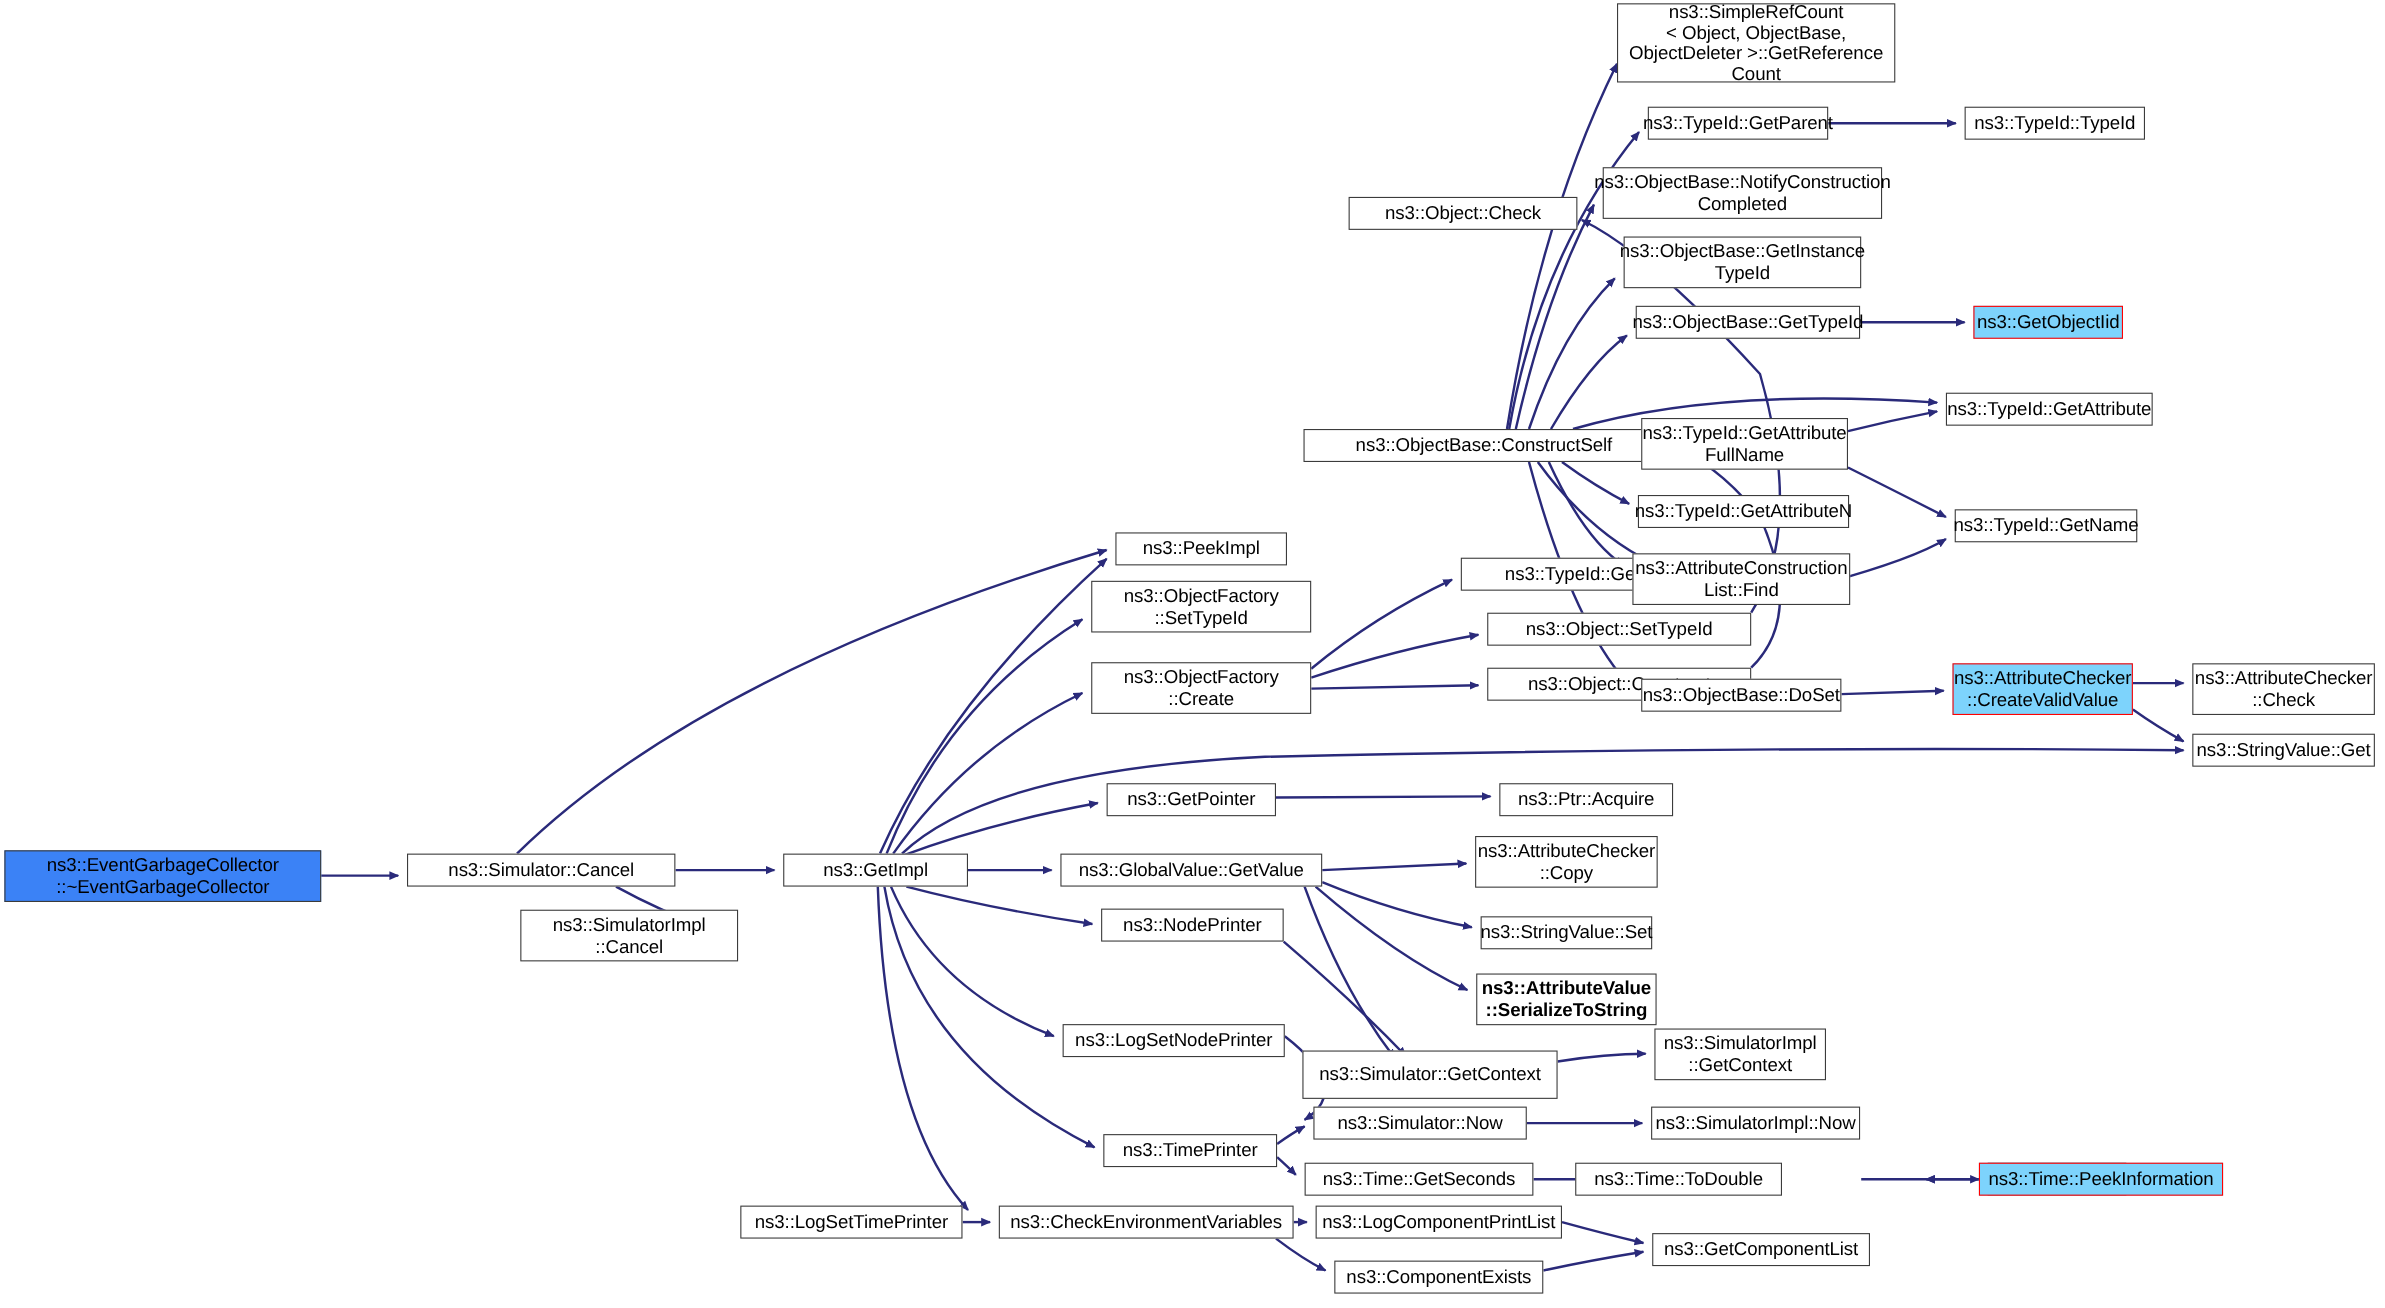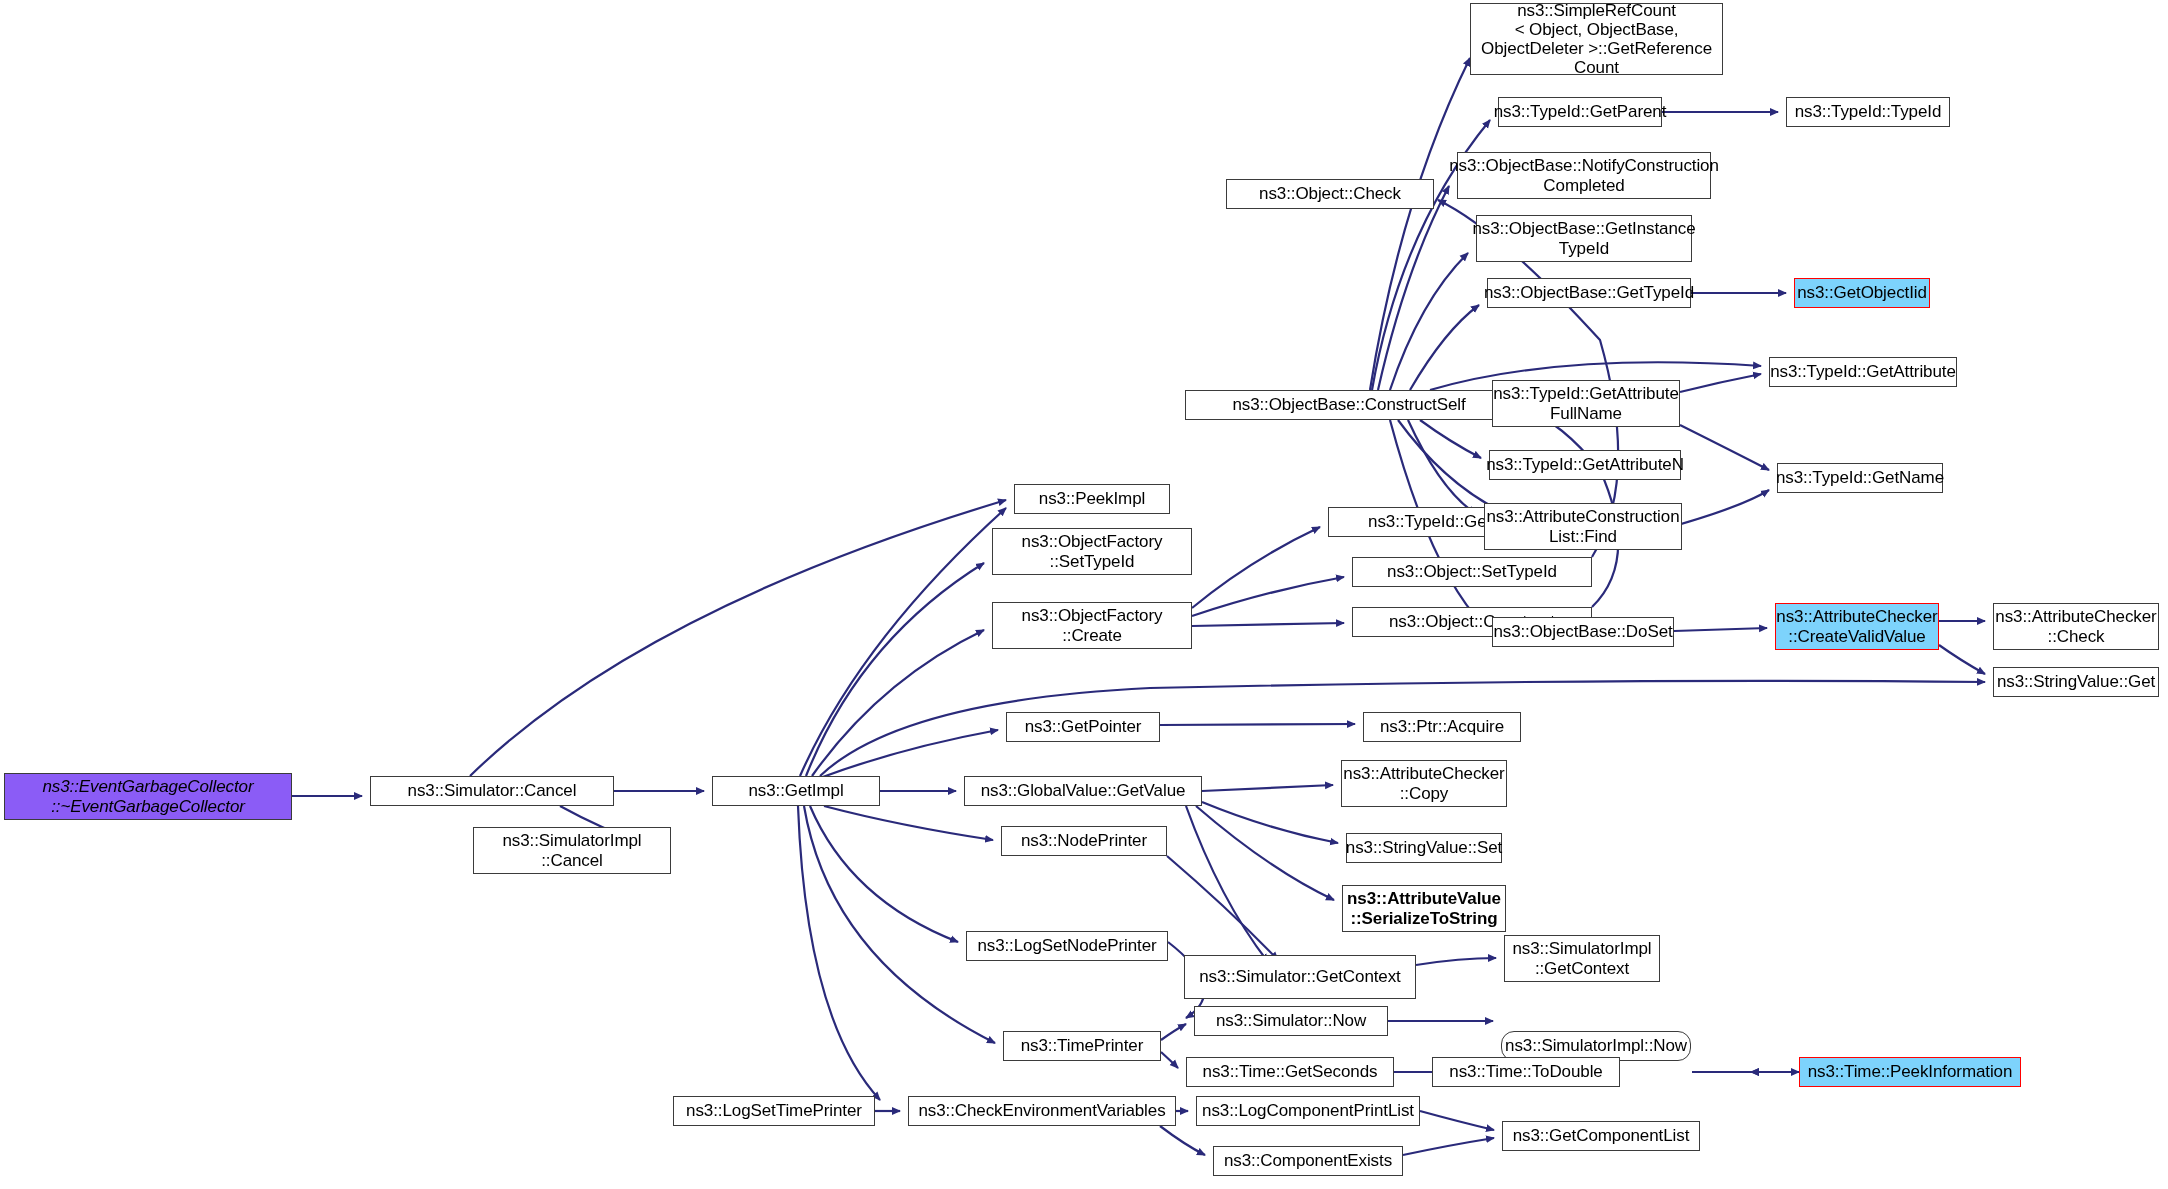--- a/index.html
+++ b/index.html
@@ -31,23 +31,22 @@
     align-items: center;
     justify-content: center;
     text-align: center;
     font-size: 17px;
     line-height: 1.12;
     letter-spacing: -0.1px;
     white-space: pre-line;
     overflow: visible;
   }
   .node.root {
-    background: #8b5cf6;
+    background: #3b82f6;
     border-color: #3b3b3b;
-    font-style: italic;
   }
   .node.highlight {
     border: 1.8px solid #ff0000;
     background: #7dd3fc;
   }
 </style>
 </head>
 <body>
 
 <div id="canvas">
@@ -228,21 +227,21 @@
       <div class="node" style="left: 1001px; top: 826px; width: 166px; height: 30px;">ns3::NodePrinter</div>
       <div class="node" style="left: 1346px; top: 833px; width: 156px; height: 30px;">ns3::StringValue::Set</div>
       <div class="node" style="left: 1342px; top: 885px; width: 164px; height: 47px; font-weight: bold;">ns3::AttributeValue
 ::SerializeToString</div>
       <div class="node" style="left: 966px; top: 931px; width: 202px; height: 30px;">ns3::LogSetNodePrinter</div>
       <div class="node" style="left: 1184px; top: 955px; width: 232px; height: 44px;">ns3::Simulator::GetContext</div>
       <div class="node" style="left: 1504px; top: 935px; width: 156px; height: 47px;">ns3::SimulatorImpl
 ::GetContext</div>
       <div class="node" style="left: 1003px; top: 1031px; width: 158px; height: 30px;">ns3::TimePrinter</div>
       <div class="node" style="left: 1194px; top: 1006px; width: 194px; height: 30px;">ns3::Simulator::Now</div>
-      <div class="node" style="left: 1501px; top: 1031px; width: 190px; height: 30px; border-radius: 13px;">ns3::SimulatorImpl::Now</div>
+      <div class="node" style="left: 1501px; top: 1006px; width: 190px; height: 30px;">ns3::SimulatorImpl::Now</div>
       <div class="node" style="left: 1186px; top: 1057px; width: 208px; height: 30px;">ns3::Time::GetSeconds</div>
       <div class="node" style="left: 1432px; top: 1057px; width: 188px; height: 30px;">ns3::Time::ToDouble</div>
       <div class="node" style="left: 1807px; top: 1057px; width: 126px; height: 30px;">ns3::Time::To</div>
       <div class="node highlight" style="left: 1759px; top: 1057px; width: 222px; height: 30px; margin-left: 40px;">ns3::Time::PeekInformation</div>
       <div class="node" style="left: 673px; top: 1096px; width: 202px; height: 30px;">ns3::LogSetTimePrinter</div>
       <div class="node" style="left: 908px; top: 1096px; width: 268px; height: 30px;">ns3::CheckEnvironmentVariables</div>
       <div class="node" style="left: 1196px; top: 1096px; width: 224px; height: 30px;">ns3::LogComponentPrintList</div>
       <div class="node" style="left: 1213px; top: 1146px; width: 190px; height: 30px;">ns3::ComponentExists</div>
       <div class="node" style="left: 1502px; top: 1121px; width: 198px; height: 30px;">ns3::GetComponentList</div>
     </div>

